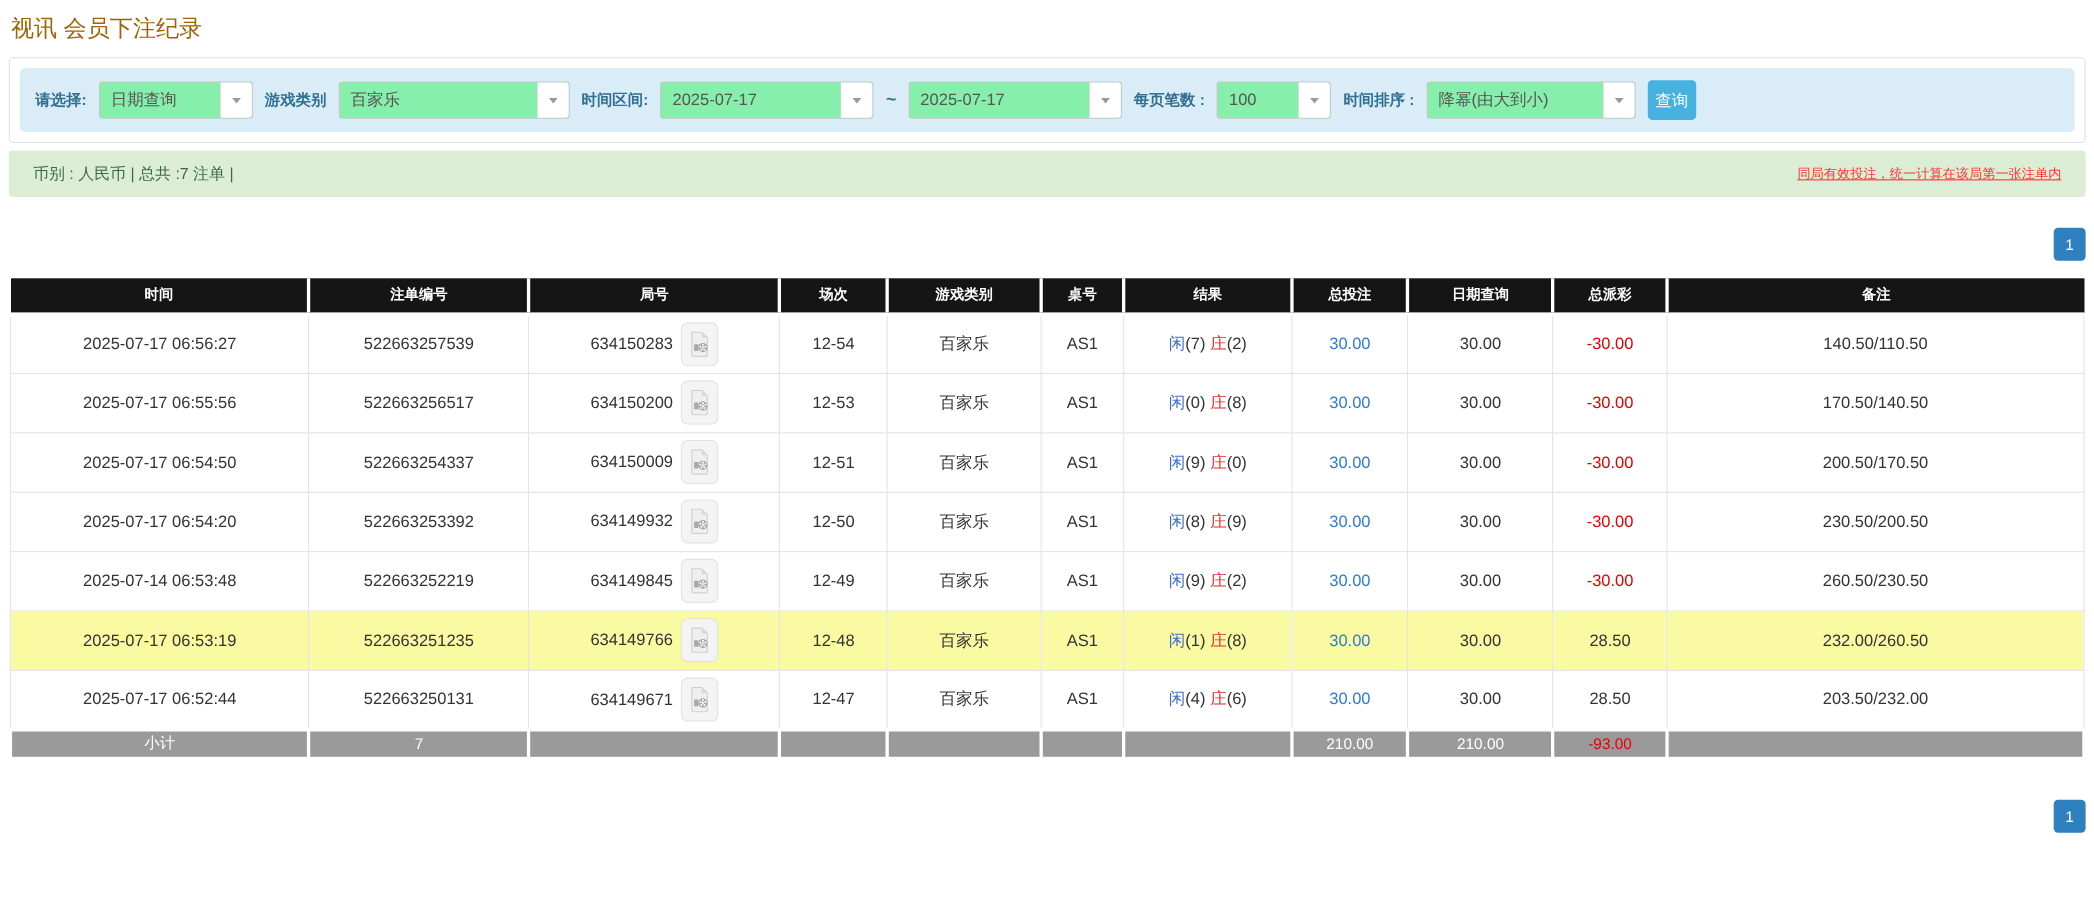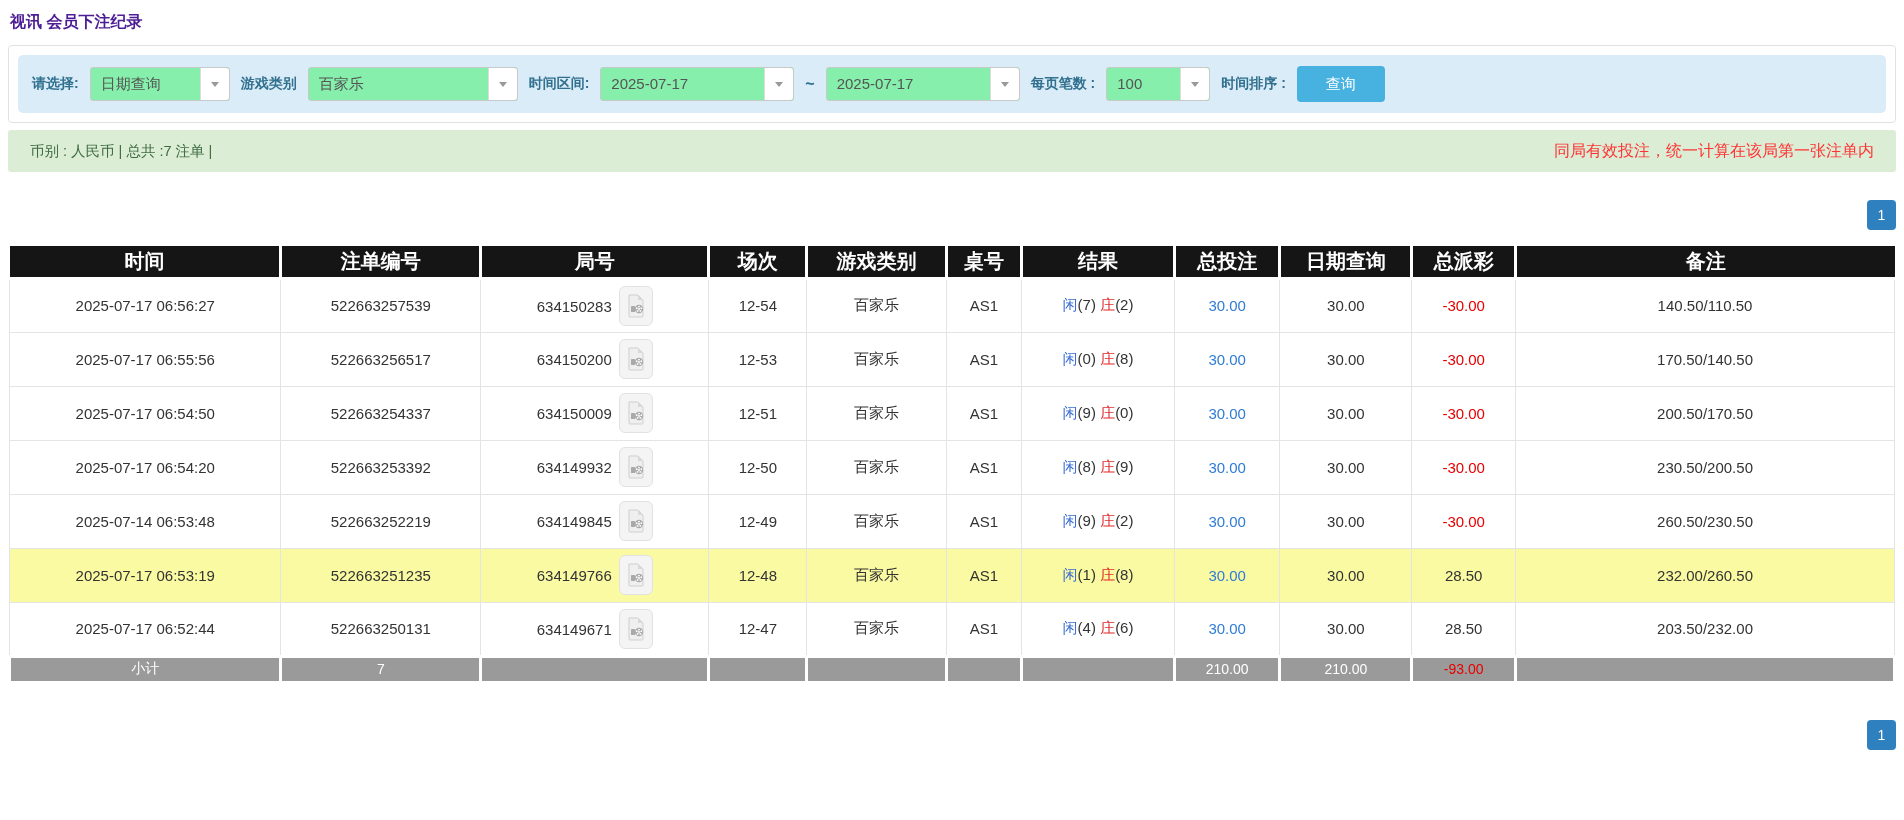--- a/index.html
+++ b/index.html
@@ -3,50 +3,50 @@
 <meta charset="utf-8">
 <style>
   :root{
     --c-accent:#47b2e0; --c-pagebtn:#2f80bf; --c-filterbg:#d9ecf7; --c-summarybg:#dcedd6;
     --c-notice:#ff3333; --c-player:#3b6cd6; --c-banker:#e02a2a; --c-neg:#e60000;
     --c-link:#2f7cd6; --c-highlight:#fafaa2; --c-headerbg:#151515; --c-subtotalbg:#9a9a9a;
   }
   *{box-sizing:border-box;}
   body{margin:0;padding:8px 8px 24px;background:#fff;color:#333;
        font-family:"Liberation Sans","DejaVu Sans",sans-serif;}
-  .page-title{font-size:16px;font-weight:700;color:#4c1d95;margin:4px 0 12px 2px;}
+  .page-title{font-size:21px;font-weight:400;color:#a16207;margin:4px 0 12px 2px;}
 
   .filter-panel{border:1px solid #e1e1e1;border-radius:4px;padding:9px;background:#fff;}
   .filter-bar{background:var(--c-filterbg);border-radius:5px;padding:11px 14px;
               display:flex;align-items:center;gap:11px;white-space:nowrap;}
   .f-label{font-weight:bold;font-size:14px;color:#31708f;}
   .combo{display:inline-flex;align-items:stretch;background:#86efac;border:1px solid #c8c8c8;
          border-radius:3px;height:34px;cursor:pointer;}
   .combo-text{padding:0 10px;line-height:32px;font-size:15px;color:#555;flex:1;overflow:hidden;}
   .combo-arrow{width:29px;border-left:1px solid #dcdcdc;display:flex;align-items:center;
                justify-content:center;background:#fff;border-radius:0 3px 3px 0;}
   .caret{width:0;height:0;border-left:4px solid transparent;border-right:4px solid transparent;
          border-top:5px solid #999;}
   .w-select{width:140px}.w-game{width:210px}.w-date{width:194px}.w-size{width:104px}.w-sort{width:190px}
   .tilde{color:#31708f;font-weight:bold;}
   .search-btn{background:var(--c-accent);color:#fff;border:none;border-radius:4px;height:36px;
-              padding:0 29px;font-size:15px;cursor:pointer;}
+              padding:0 7px;font-size:15px;cursor:pointer;}
 
   .summary-bar{margin-top:7px;background:var(--c-summarybg);border-radius:3px;height:42px;
                display:flex;align-items:center;justify-content:space-between;padding:12px 22px;}
   .summary-left{color:#3d6b41;font-size:14.5px;}
-  .summary-right{color:var(--c-notice);font-size:16px;}
+  .summary-right{color:var(--c-notice);font-size:12px;text-decoration:underline;}
 
   .pagination{display:flex;justify-content:flex-end;margin:28px 0 16px;}
   .pagination.bottom{margin:36px 0 0;}
   .page-btn{min-width:29px;height:30px;background:var(--c-pagebtn);color:#fff;border:none;
             border-radius:4px;font-size:14px;cursor:pointer;}
 
   table{width:100%;border-collapse:collapse;table-layout:fixed;}
-  thead th{background:var(--c-headerbg);color:#fff;font-weight:bold;font-size:20px;height:32px;
+  thead th{background:var(--c-headerbg);color:#fff;font-weight:bold;font-size:13px;height:32px;
            border-left:3px solid #fff;border-bottom:3px solid #fff;}
   thead th:first-child{border-left:none;}
   tbody td{border:1px solid #e4e4e4;text-align:center;height:54px;font-size:15px;color:#333;
            background:#fff;overflow:hidden;}
   tr.highlight td{background:var(--c-highlight);}
   .round-num{vertical-align:middle;}
   .video-btn{display:inline-flex;align-items:center;justify-content:center;width:34px;height:40px;
              background:#f4f4f4;border:1px solid #e2e2e2;border-radius:6px;vertical-align:middle;
              margin-left:7px;cursor:pointer;padding:0;}
   .res-p{color:var(--c-player);} .res-b{color:var(--c-banker);} .res-s{color:#333;}
@@ -95,20 +95,26 @@
 
     <span class="f-label">每页笔数 :</span>
     <div class="combo w-size">
       <span class="combo-text">100</span>
       <span class="combo-arrow">
           <span class="caret"></span>
         </span>
     </div>
 
     <span class="f-label">时间排序 :</span>
+    <div class="combo w-sort">
+      <span class="combo-text">降幂(由大到小)</span>
+      <span class="combo-arrow">
+          <span class="caret"></span>
+        </span>
+    </div>
 
     <button class="search-btn">查询</button>
   </div>
 </div>
 
 <div class="summary-bar">
   <span class="summary-left">币别 : 人民币 | 总共 :7 注单 |</span>
   <span class="summary-right">同局有效投注，统一计算在该局第一张注单内</span>
 </div>
 

